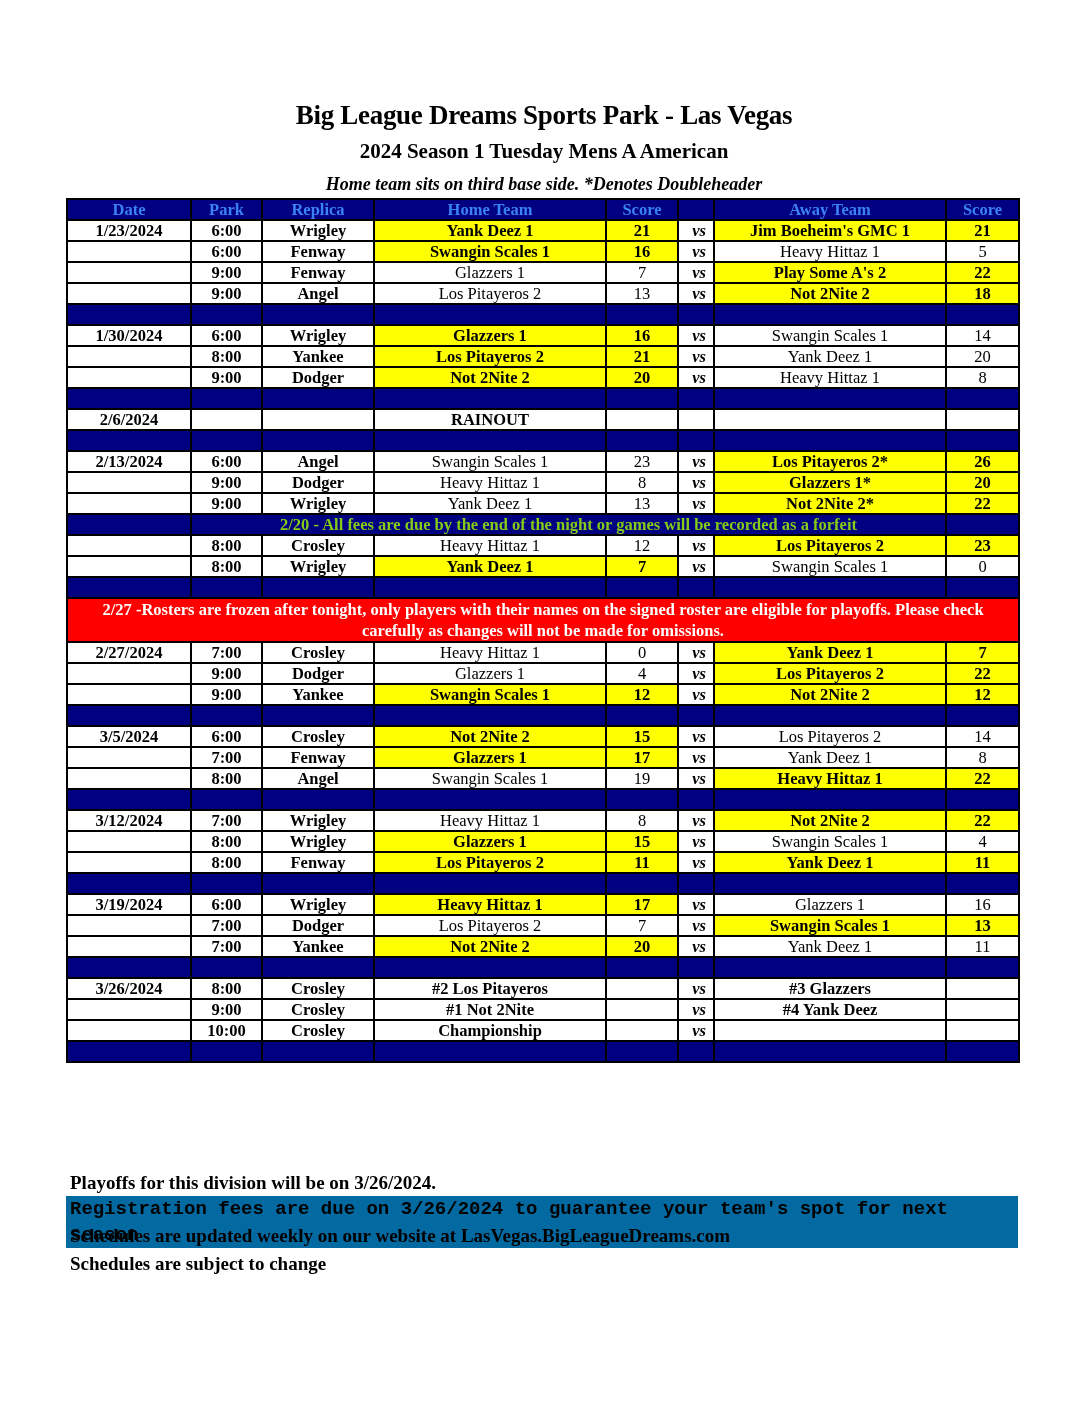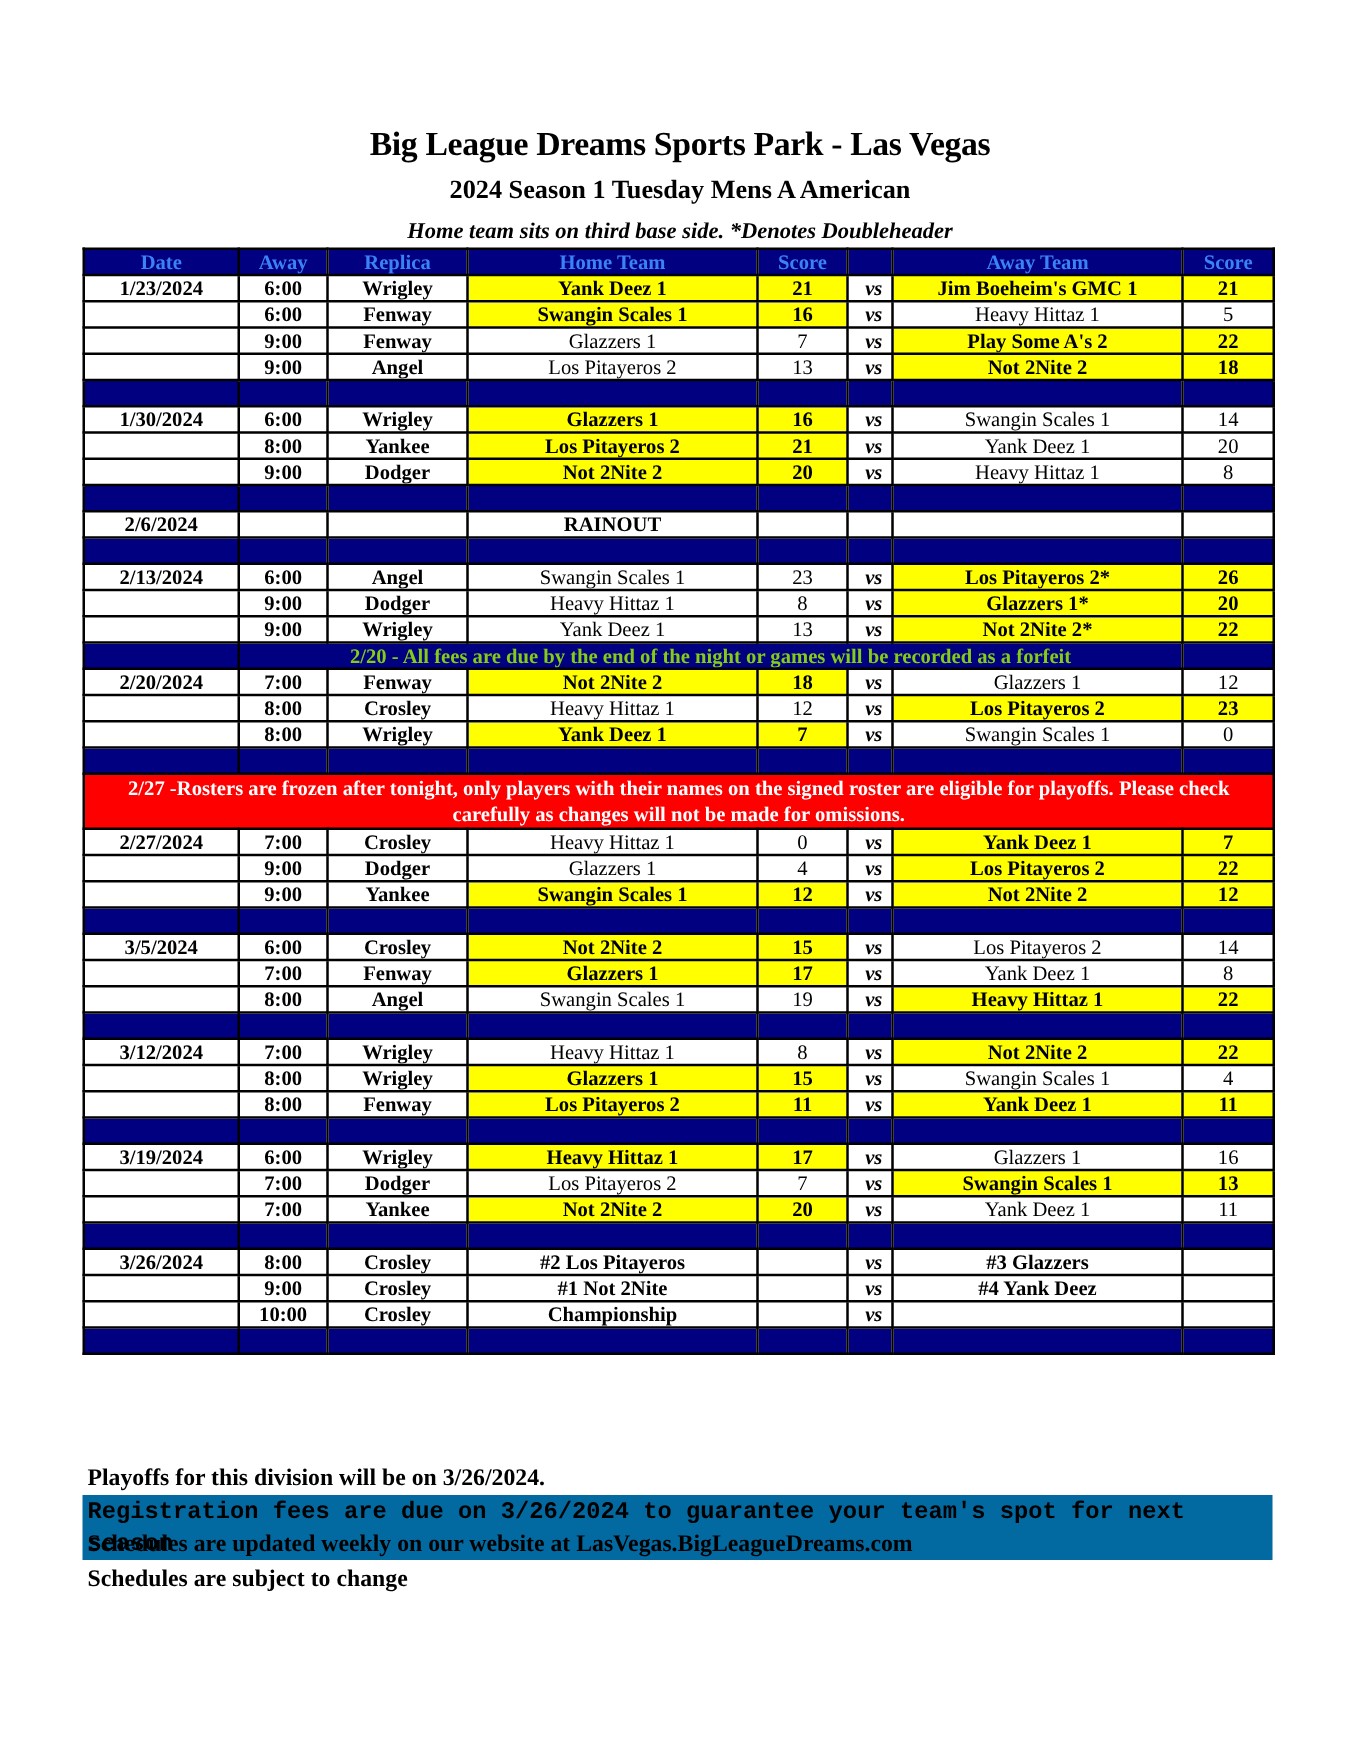--- a/index.html
+++ b/index.html
@@ -41,21 +41,21 @@
       <col style="width:112px">
       <col style="width:232px">
     <col style="width:72px">
       <col style="width:36px">
       <col style="width:232px">
       <col style="width:73px">
   </colgroup>
   <tbody id="tbody">
     <tr class="hdr">
       <td>Date</td>
-      <td>Away</td>
+      <td>Park</td>
       <td>Replica</td>
       <td>Home Team</td>
       <td>Score</td>
       <td></td>
       <td>Away Team</td>
       <td>Score</td>
     </tr>
   <tr class="game">
         <td>1/23/2024</td>
         <td>6:00</td>
@@ -195,30 +195,20 @@
         <td class="vs">vs</td>
         <td class="team yl">Not 2Nite 2*</td>
         <td class="score yl">22</td>
       </tr>
       <tr class="notice-blue">
         <td></td>
         <td colspan="6">2/20 - All fees are due by the end of the night or games will be recorded as a forfeit</td>
         <td></td>
       </tr>
       <tr class="game">
-        <td>2/20/2024</td>
-        <td>7:00</td>
-        <td>Fenway</td>
-        <td class="team yl">Not 2Nite 2</td>
-        <td class="score yl">18</td>
-        <td class="vs">vs</td>
-        <td class="team">Glazzers 1</td>
-        <td class="score">12</td>
-      </tr>
-      <tr class="game">
         <td></td>
         <td>8:00</td>
         <td>Crosley</td>
         <td class="team">Heavy Hittaz 1</td>
         <td class="score">12</td>
         <td class="vs">vs</td>
         <td class="team yl">Los Pitayeros 2</td>
         <td class="score yl">23</td>
       </tr>
       <tr class="game">

